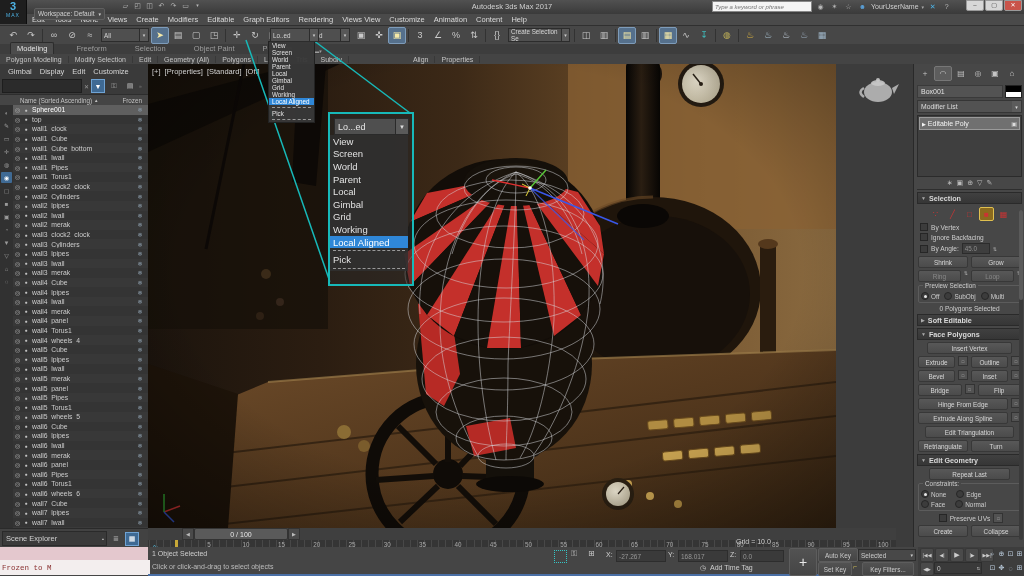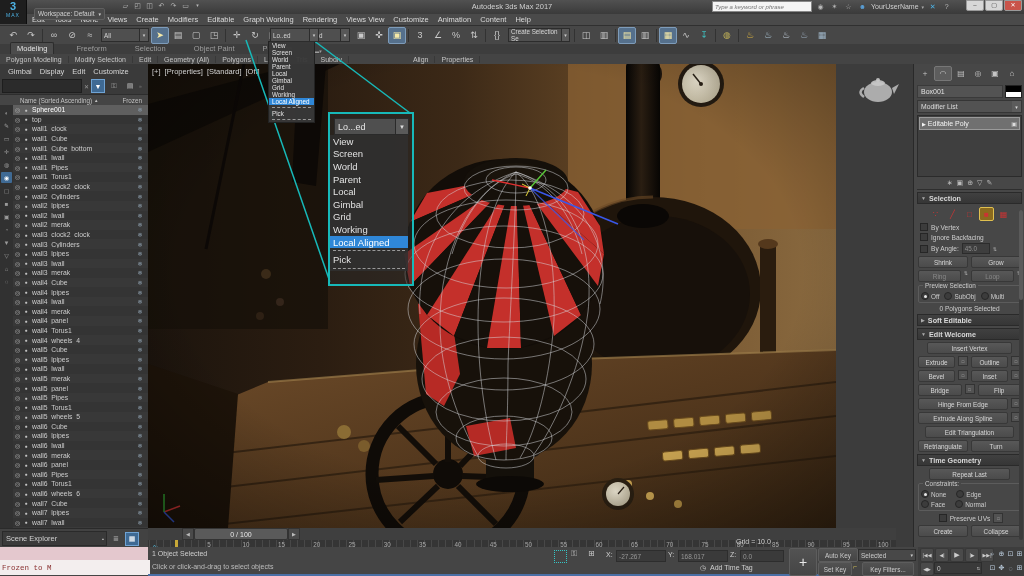--- a/index.html
+++ b/index.html
@@ -161,21 +161,21 @@
 </div>
 
 <div class="abs" id="menubar">
     <span>Edit</span>
     <span>Tools</span>
     <span>None</span>
     <span>Views</span>
     <span>Create</span>
     <span>Modifiers</span>
     <span>Editable</span>
-    <span>Graph Working</span>
+    <span>Graph Editors</span>
     <span>Rendering</span>
     <span>Views View</span>
     <span>Customize</span>
     <span>Animation</span>
     <span>Content</span>
     <span>Help</span>
   </div>
 
 <div class="abs" id="toolbar">
     <span class="ti">↶</span>
@@ -847,21 +847,21 @@
   </div>
   <div style="text-align:center;font-size:6.6px;margin:2px 0">0 Polygons Selected</div>
 
   <div class="roll">
       <span class="tri">▶</span>
       <span>Soft Editable</span>
     </div>
 
   <div class="roll">
       <span class="tri">▼</span>
-      <span>Edit Welcome</span>
+      <span>Face Polygons</span>
     </div>
   <div class="half" style="margin-left:10px;margin-right:10px">
       <div class="cpbtn">Insert Vertex</div>
     </div>
   <div class="half">
     <div class="cpbtn">Extrude</div>
       <span class="setbox">□</span>
     <div class="cpbtn">Outline</div>
       <span class="setbox">□</span>
   </div>
@@ -887,21 +887,21 @@
   <div class="half" style="margin-left:8px;margin-right:8px">
       <div class="cpbtn">Edit Triangulation</div>
     </div>
   <div class="half">
     <div class="cpbtn">Retriangulate</div>
     <div class="cpbtn">Turn</div>
   </div>
 
   <div class="roll">
       <span class="tri">▼</span>
-      <span>Time Geometry</span>
+      <span>Edit Geometry</span>
     </div>
   <div class="half" style="margin-left:12px;margin-right:12px">
       <div class="cpbtn">Repeat Last</div>
     </div>
   <div class="grp">
     <span class="leg">Constraints:</span>
     <div style="display:flex;gap:10px;margin-top:3px;font-size:6.4px">
       <span style="display:flex;gap:2px;align-items:center">
           <span class="rad on"></span>
           <span>None</span>

